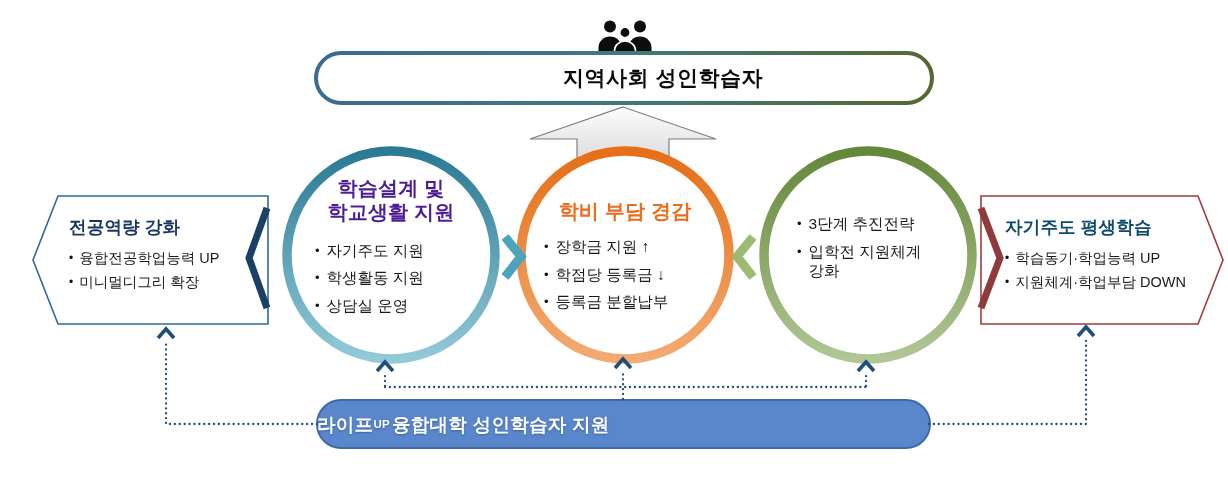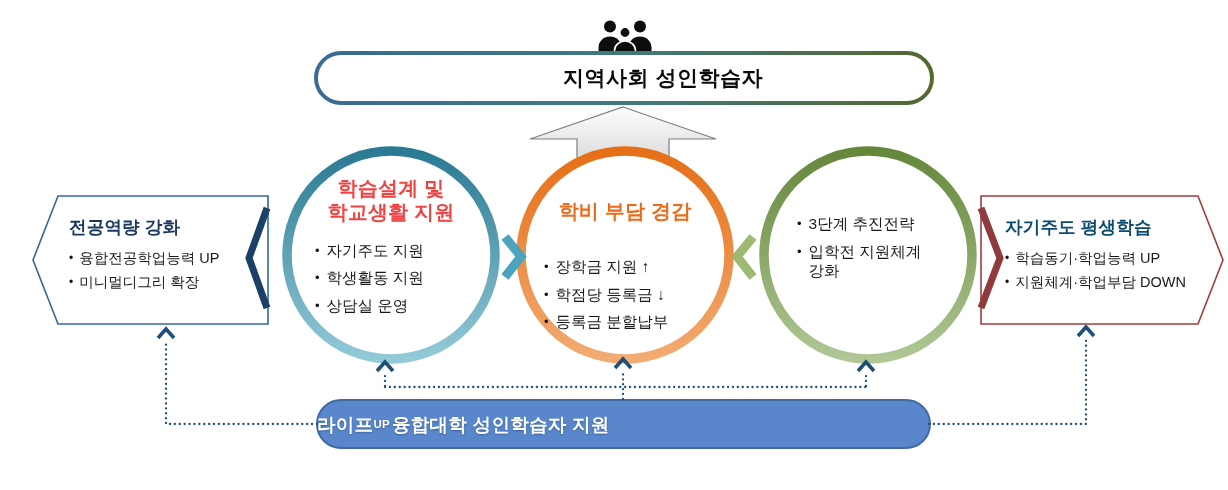--- a/index.html
+++ b/index.html
@@ -11,26 +11,26 @@
   .ov{position:absolute;}
   
   .top-title{
     left:316px;top:53px;width:616px;height:50px;
     display:flex;align-items:center;justify-content:center;
     font-size:21px;font-weight:700;color:#0a0a0a;letter-spacing:0.5px;padding-left:39px;
   }
   
   .circle-content{width:220px;display:flex;flex-direction:column;align-items:center;}
   .cc1{left:281px;top:176px;}
-  .cc2{left:515px;top:199px;gap:20px;}
+  .cc2{left:515px;top:199px;}
   .cc3{left:758px;top:201px;}
   .circle-title{
     text-align:center;font-size:20px;font-weight:700;line-height:1.22;letter-spacing:0.2px;
   }
-  .cc1 .circle-title{color:#ef4444;}
+  .cc1 .circle-title{color:#4c1d95;}
   .cc2 .circle-title{color:#ec6c1e;}
   .cc3 .circle-title{color:#6e8f3b;}
   .bullets{display:flex;flex-direction:column;gap:8px;font-size:15.5px;color:#1a1a1a;line-height:1.25;}
   .cc1 .bullets{width:152px;margin-top:16px;}
   .cc2 .bullets{width:162px;margin-top:14px;}
   .cc3 .bullets{width:142px;margin-top:13px;}
   .bullet-row{display:flex;align-items:flex-start;}
   .dot{flex:0 0 auto;margin-right:7px;font-size:13px;line-height:1.5;color:#111;}
   
   .side-content{display:flex;flex-direction:column;}

